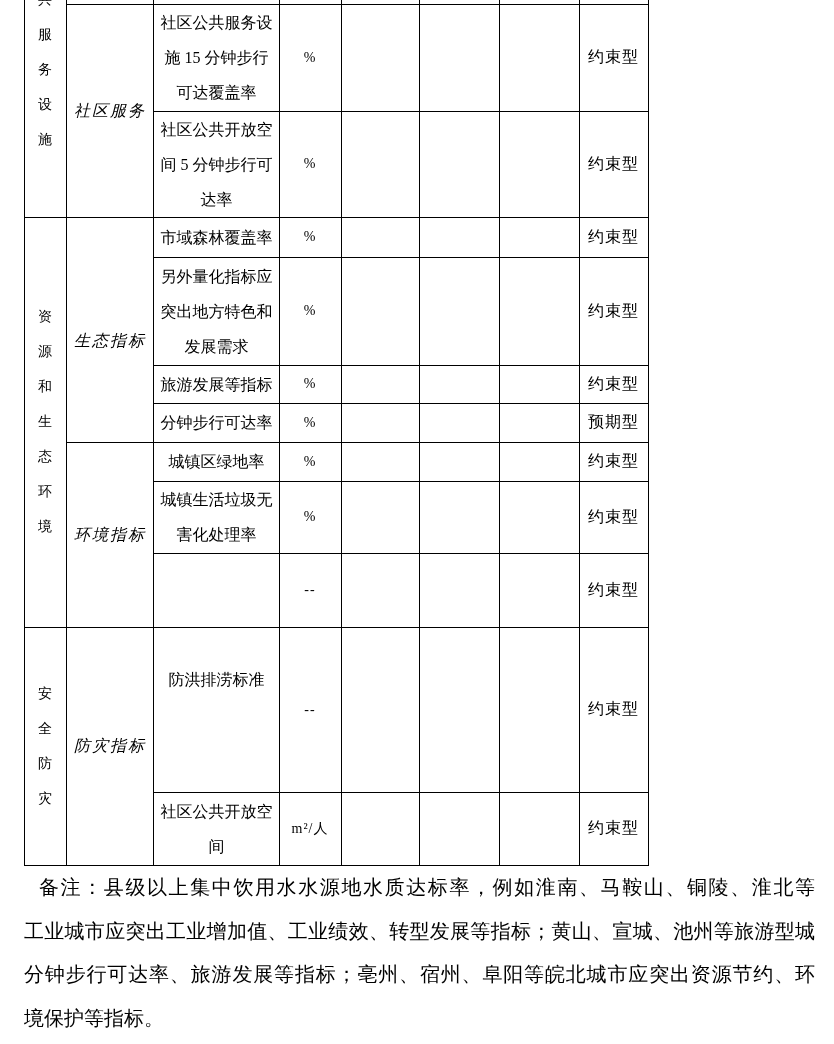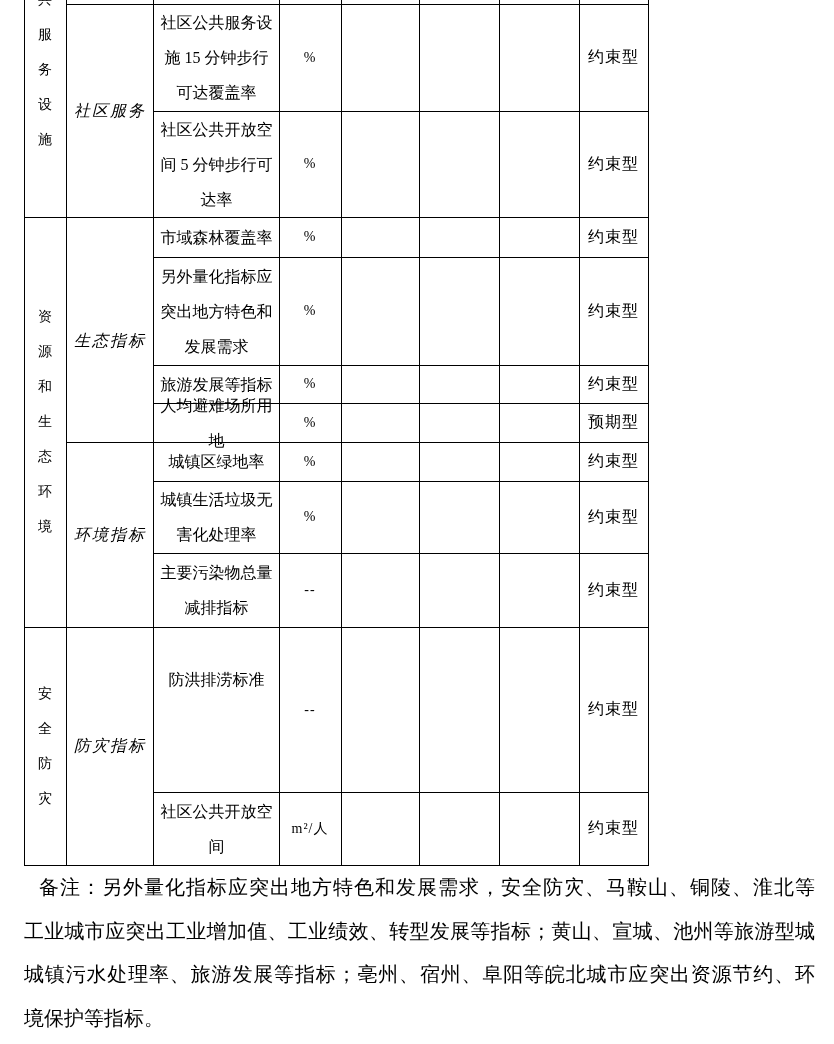--- a/index.html
+++ b/index.html
@@ -69,24 +69,23 @@
   <div class="sub" style="top:93px">社区服务</div>
   <div class="sub" style="top:323px">生态指标</div>
   <div class="sub" style="top:517px">环境指标</div>
   <div class="sub" style="top:728px">防灾指标</div>
 
   <div class="cell ind" style="top:4px;height:107px">社区公共服务设施 15 分钟步行可达覆盖率</div>
   <div class="cell ind" style="top:111px;height:106px">社区公共开放空间 5 分钟步行可达率</div>
   <div class="cell ind" style="top:217px;height:40px">市域森林覆盖率</div>
   <div class="cell ind" style="top:257px;height:108px">另外量化指标应突出地方特色和发展需求</div>
   <div class="cell ind" style="top:365px;height:38px">旅游发展等指标</div>
-  <div class="cell ind" style="top:403px;height:39px">人均避难场所用地</div>
+  <div class="cell ind" style="top:403px;height:39px">分钟步行可达率</div>
   <div class="cell ind" style="top:442px;height:39px">城镇区绿地率</div>
   <div class="cell ind" style="top:481px;height:72px">城镇生活垃圾无害化处理率</div>
-  <div class="cell ind" style="top:553px;height:74px">主要污染物总量减排指标</div>
   <div class="cell ind" style="top:597px;height:165px">防洪排涝标准</div>
   <div class="cell ind" style="top:792px;height:73px">社区公共开放空间</div>
 
   <div class="cell unit" style="top:4px;height:107px">%</div>
   <div class="cell unit" style="top:111px;height:106px">%</div>
   <div class="cell unit" style="top:217px;height:40px">%</div>
   <div class="cell unit" style="top:257px;height:108px">%</div>
   <div class="cell unit" style="top:365px;height:38px">%</div>
   <div class="cell unit" style="top:403px;height:39px">%</div>
   <div class="cell unit" style="top:442px;height:39px">%</div>
@@ -101,19 +100,19 @@
   <div class="cell typ" style="top:257px;height:108px">约束型</div>
   <div class="cell typ" style="top:365px;height:38px">约束型</div>
   <div class="cell typ" style="top:403px;height:39px">预期型</div>
   <div class="cell typ" style="top:442px;height:39px">约束型</div>
   <div class="cell typ" style="top:481px;height:72px">约束型</div>
   <div class="cell typ" style="top:553px;height:74px">约束型</div>
   <div class="cell typ" style="top:627px;height:165px">约束型</div>
   <div class="cell typ" style="top:792px;height:73px">约束型</div>
 
   <div class="note">
-    <div class="jl first">备注：另外量化指标应突出地方特色和发展需求，安全防灾、马鞍山、铜陵、淮北等</div>
+    <div class="jl first">备注：县级以上集中饮用水水源地水质达标率，例如淮南、马鞍山、铜陵、淮北等</div>
     <div class="jl">工业城市应突出工业增加值、工业绩效、转型发展等指标；黄山、宣城、池州等旅游型城</div>
-    <div class="jl">城镇污水处理率、旅游发展等指标；亳州、宿州、阜阳等皖北城市应突出资源节约、环</div>
+    <div class="jl">分钟步行可达率、旅游发展等指标；亳州、宿州、阜阳等皖北城市应突出资源节约、环</div>
     <div class="last">境保护等指标。</div>
   </div>
 
 </div>
 
 </body></html>

